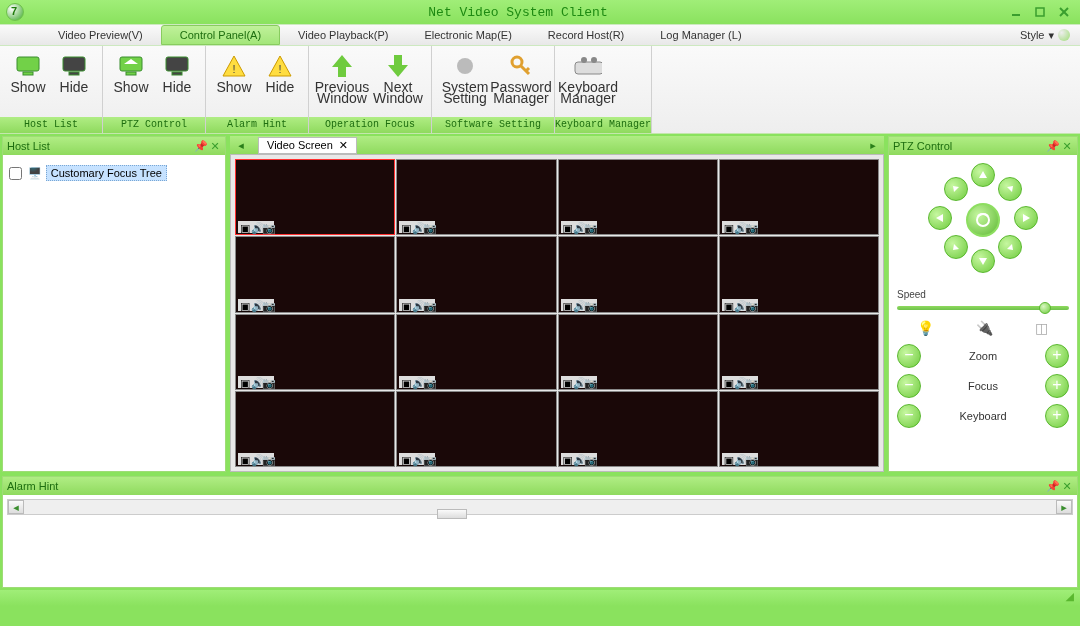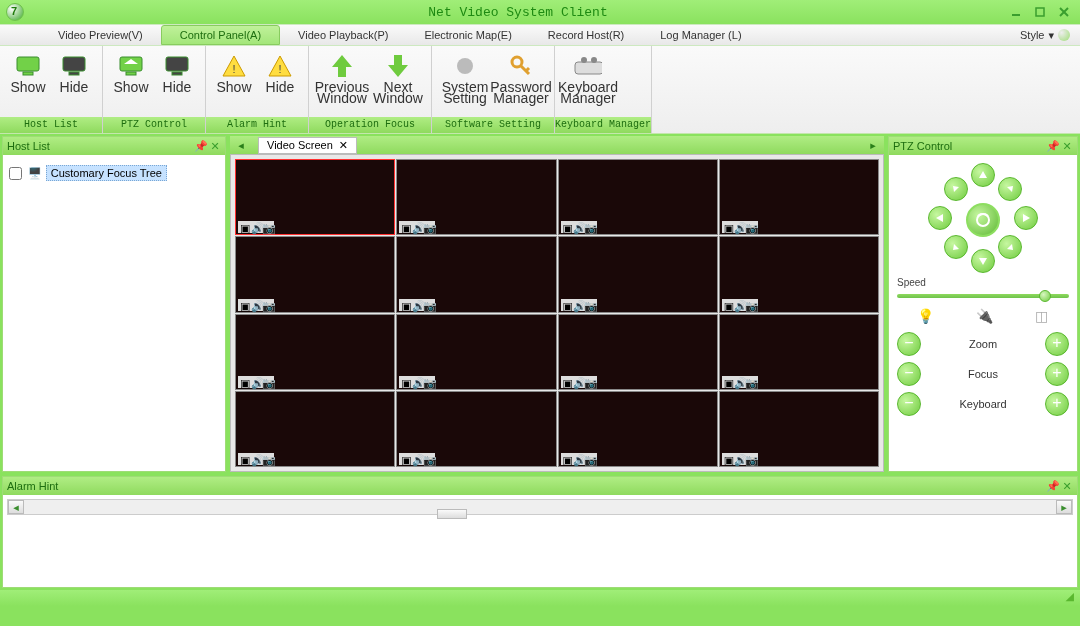--- a/index.html
+++ b/index.html
@@ -54,21 +54,21 @@
 .cell .icons{position:absolute; left:2px; bottom:1px; background:#ddd; padding:1px 2px; display:flex; gap:1px;}
 .cell .icons span{width:10px;height:10px; display:inline-block;}
 
 .ptz { width:190px; }
 .ptz .body{flex:1; padding:8px; overflow:hidden;}
 .ptzpad { width:150px; height:110px; margin:0 auto; position:relative;}
 .arrowbtn{position:absolute; width:24px; height:24px; border-radius:50%; background:radial-gradient(circle at 35% 35%,#c6f7a0,#6fcb3e); border:1px solid #5ab82f; cursor:pointer; display:flex;align-items:center;justify-content:center;}
 .arrowbtn svg{width:12px;height:12px; fill:#fff;}
 .ptzcenter{position:absolute; left:58px; top:40px; width:34px;height:34px; border-radius:50%; background:radial-gradient(circle at 35% 35%,#c6f7a0,#5db832); border:2px solid #8dde60; display:flex;align-items:center;justify-content:center;}
 .ptzcenter svg{width:18px;height:18px; stroke:#fff;}
-.speedlbl{font-size:10px; color:#444; margin-top:4px;}
+.speedlbl{font-size:10px; color:#444; margin-top:16px;}
 .slider{width:100%; height:4px; background:linear-gradient(#8fda5e,#6ec24b); border-radius:2px; margin:6px 0 10px 0; position:relative;}
 .slider .thumb{position:absolute; right:18px; top:-4px; width:12px;height:12px; border-radius:50%; background:radial-gradient(circle at 35% 35%,#d8f7c0,#6fcb3e); border:1px solid #5ab82f;}
 .icorow{display:flex; justify-content:space-around; margin-bottom:8px;}
 .icorow span{color:#aaa; font-size:14px;}
 .ctrlrow{display:flex; align-items:center; justify-content:space-between; margin:6px 0;}
 .circbtn{width:24px;height:24px;border-radius:50%; background:radial-gradient(circle at 35% 35%,#c6f7a0,#6fcb3e); border:1px solid #5ab82f; color:#fff; font-size:16px; line-height:20px; text-align:center; cursor:pointer;}
 .ctrlrow .clbl{font-size:11px; color:#333;}
 
 
 .alarmp { margin:2px; border:1px solid #9edc76; background:#fff;}

